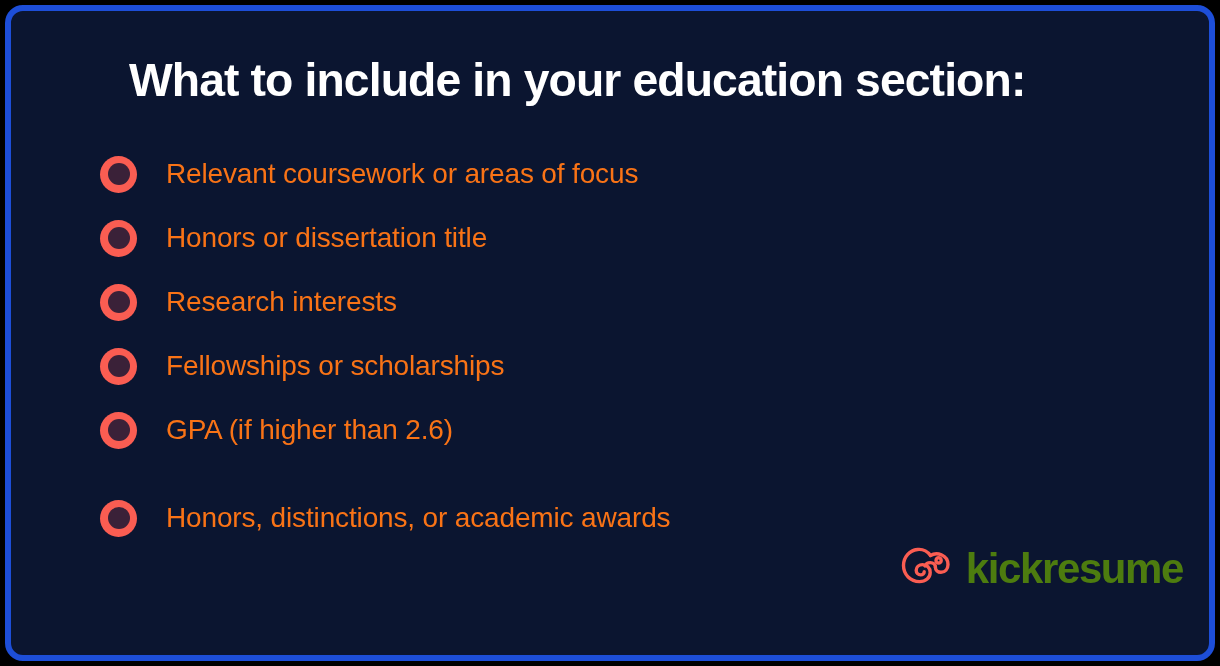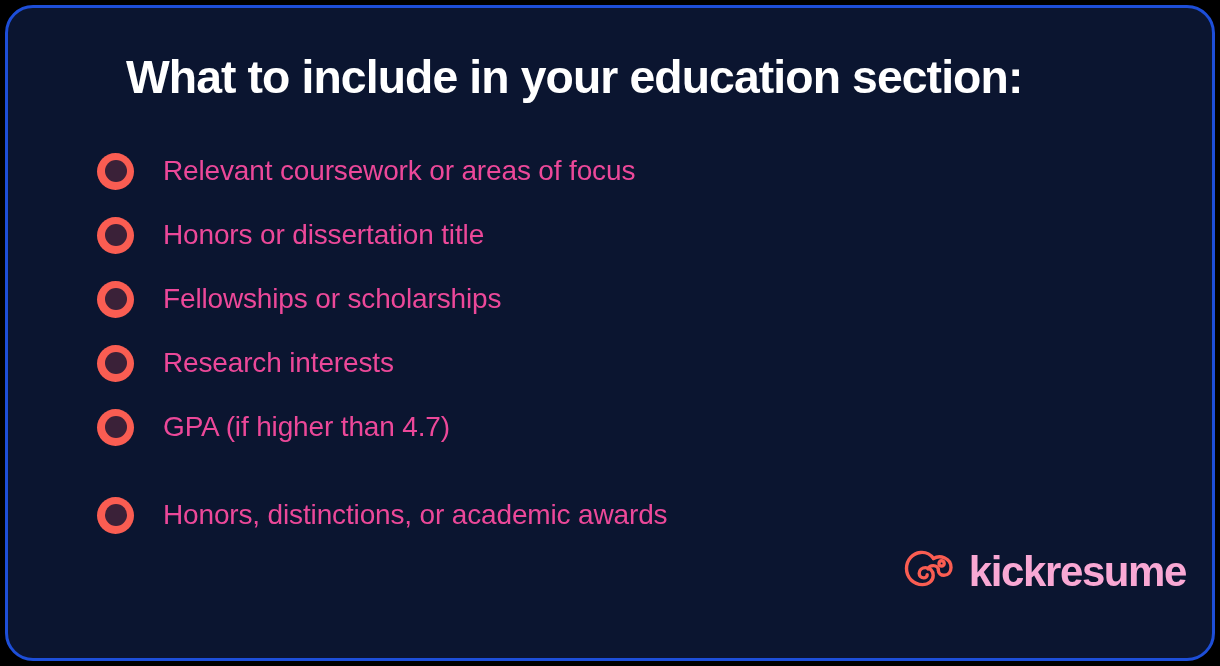--- a/index.html
+++ b/index.html
@@ -8,22 +8,22 @@
     width:1220px;height:666px;
     background:#000000;
     font-family:"Liberation Sans", sans-serif;
     overflow:hidden;
   }
   #card{
     position:absolute;
     left:5px;top:5px;
     width:1210px;height:656px;
     background:#0b1530;
-    border-radius:28px;
-    border:3px solid #1d4ed8;
+    border-radius:18px;
+    border:6px solid #1d4ed8;
     overflow:hidden;
   }
   #title{
     position:absolute;
     left:118px;top:40px;
     width:1000px;
     font-family:"Liberation Sans", sans-serif;
     font-weight:bold;
     font-size:47px;
     line-height:58px;
@@ -58,42 +58,42 @@
     width:22px;height:22px;
     border-radius:50%;
     background:#3a2138;
   }
   .row-label{
     margin-left:29px;
     font-family:"Liberation Sans", sans-serif;
     font-weight:normal;
     font-size:28px;
     line-height:34px;
-    color:#ec4899;
+    color:#f97316;
     letter-spacing:-0.15px;
     white-space:nowrap;
   }
   #logo{
     position:absolute;
     right:26px;bottom:62px;
     display:flex;
     align-items:center;
   }
   #logo-mark{
     width:52px;height:48px;
     display:block;
   }
   #logo-word{
     margin-left:14px;
     font-family:"Liberation Sans", sans-serif;
     font-weight:bold;
     font-size:42px;
     line-height:42px;
     letter-spacing:-1.4px;
-    color:#f9a8d4;
+    color:#4d7c0f;
   }
 </style>
 </head>
 <body>
 
 <div id="card">
 
   <h1 id="title">What to include in your education section:</h1>
 
   <div id="checklist">
@@ -109,35 +109,35 @@
       <span class="bullet">
         <span class="bullet-inner"></span>
       </span>
       <span class="row-label">Honors or dissertation title</span>
     </div>
 
     <div class="row">
       <span class="bullet">
         <span class="bullet-inner"></span>
       </span>
+      <span class="row-label">Research interests</span>
+    </div>
+
+    <div class="row">
+      <span class="bullet">
+        <span class="bullet-inner"></span>
+      </span>
       <span class="row-label">Fellowships or scholarships</span>
     </div>
 
     <div class="row">
       <span class="bullet">
         <span class="bullet-inner"></span>
       </span>
-      <span class="row-label">Research interests</span>
-    </div>
-
-    <div class="row">
-      <span class="bullet">
-        <span class="bullet-inner"></span>
-      </span>
-      <span class="row-label">GPA (if higher than 4.7)</span>
+      <span class="row-label">GPA (if higher than 2.6)</span>
     </div>
 
     <div class="row">
       <span class="bullet">
         <span class="bullet-inner"></span>
       </span>
       <span class="row-label">Honors, distinctions, or academic awards</span>
     </div>
 
   </div>

